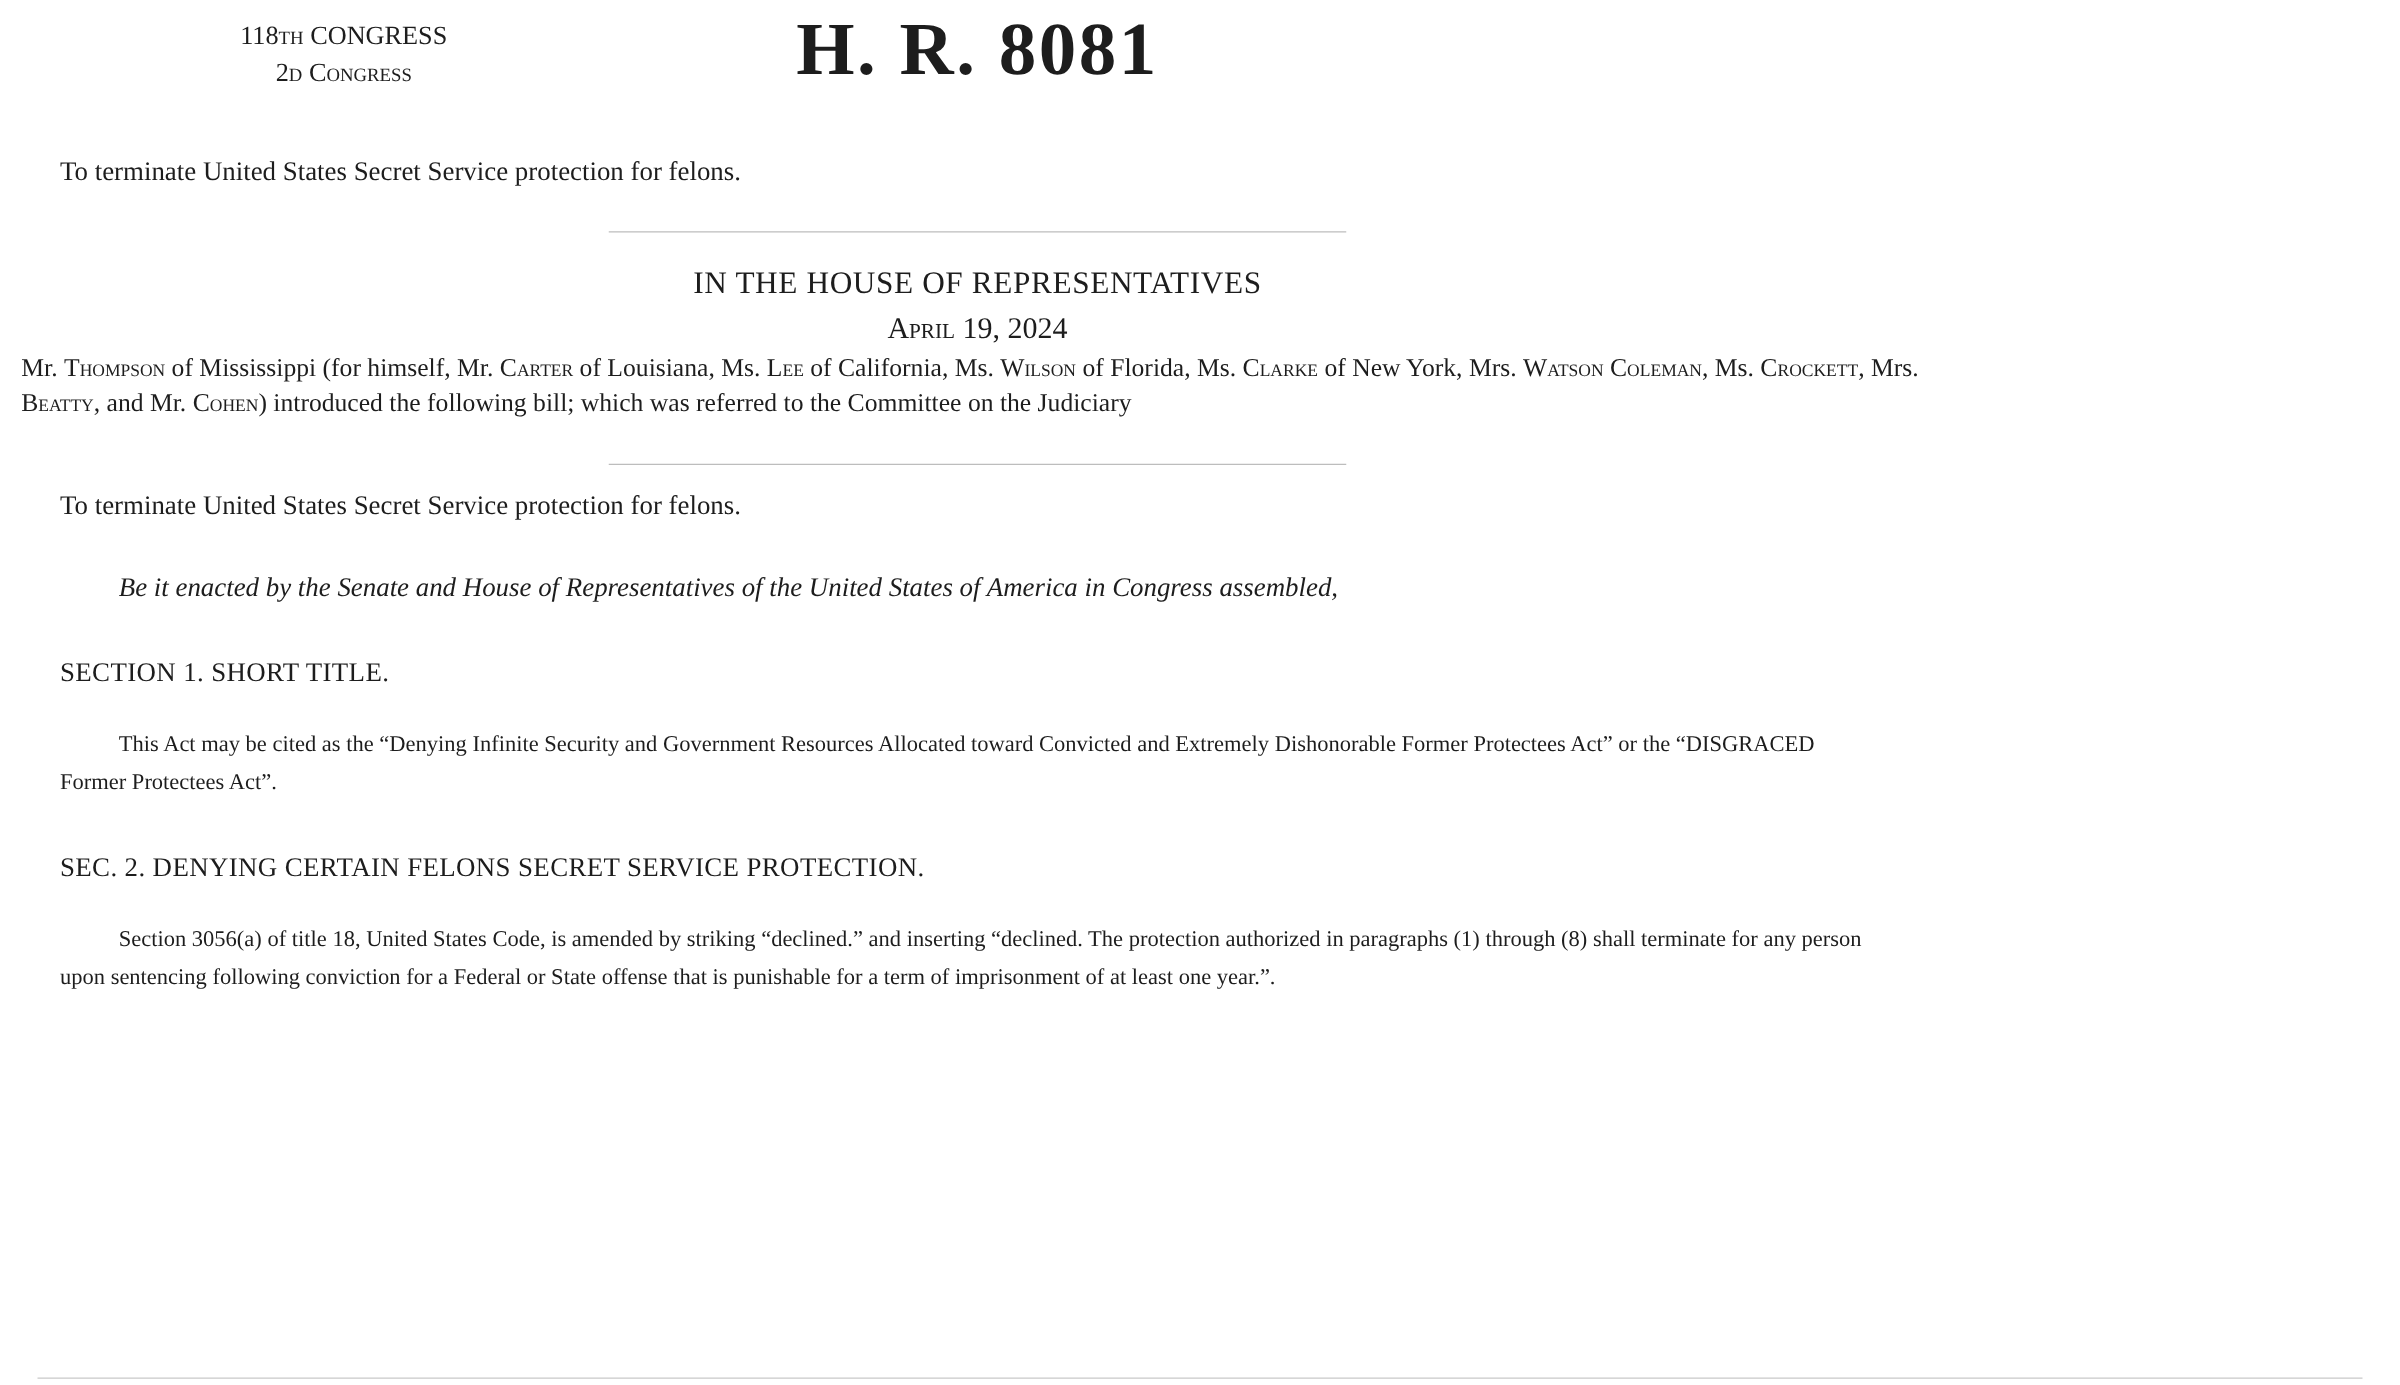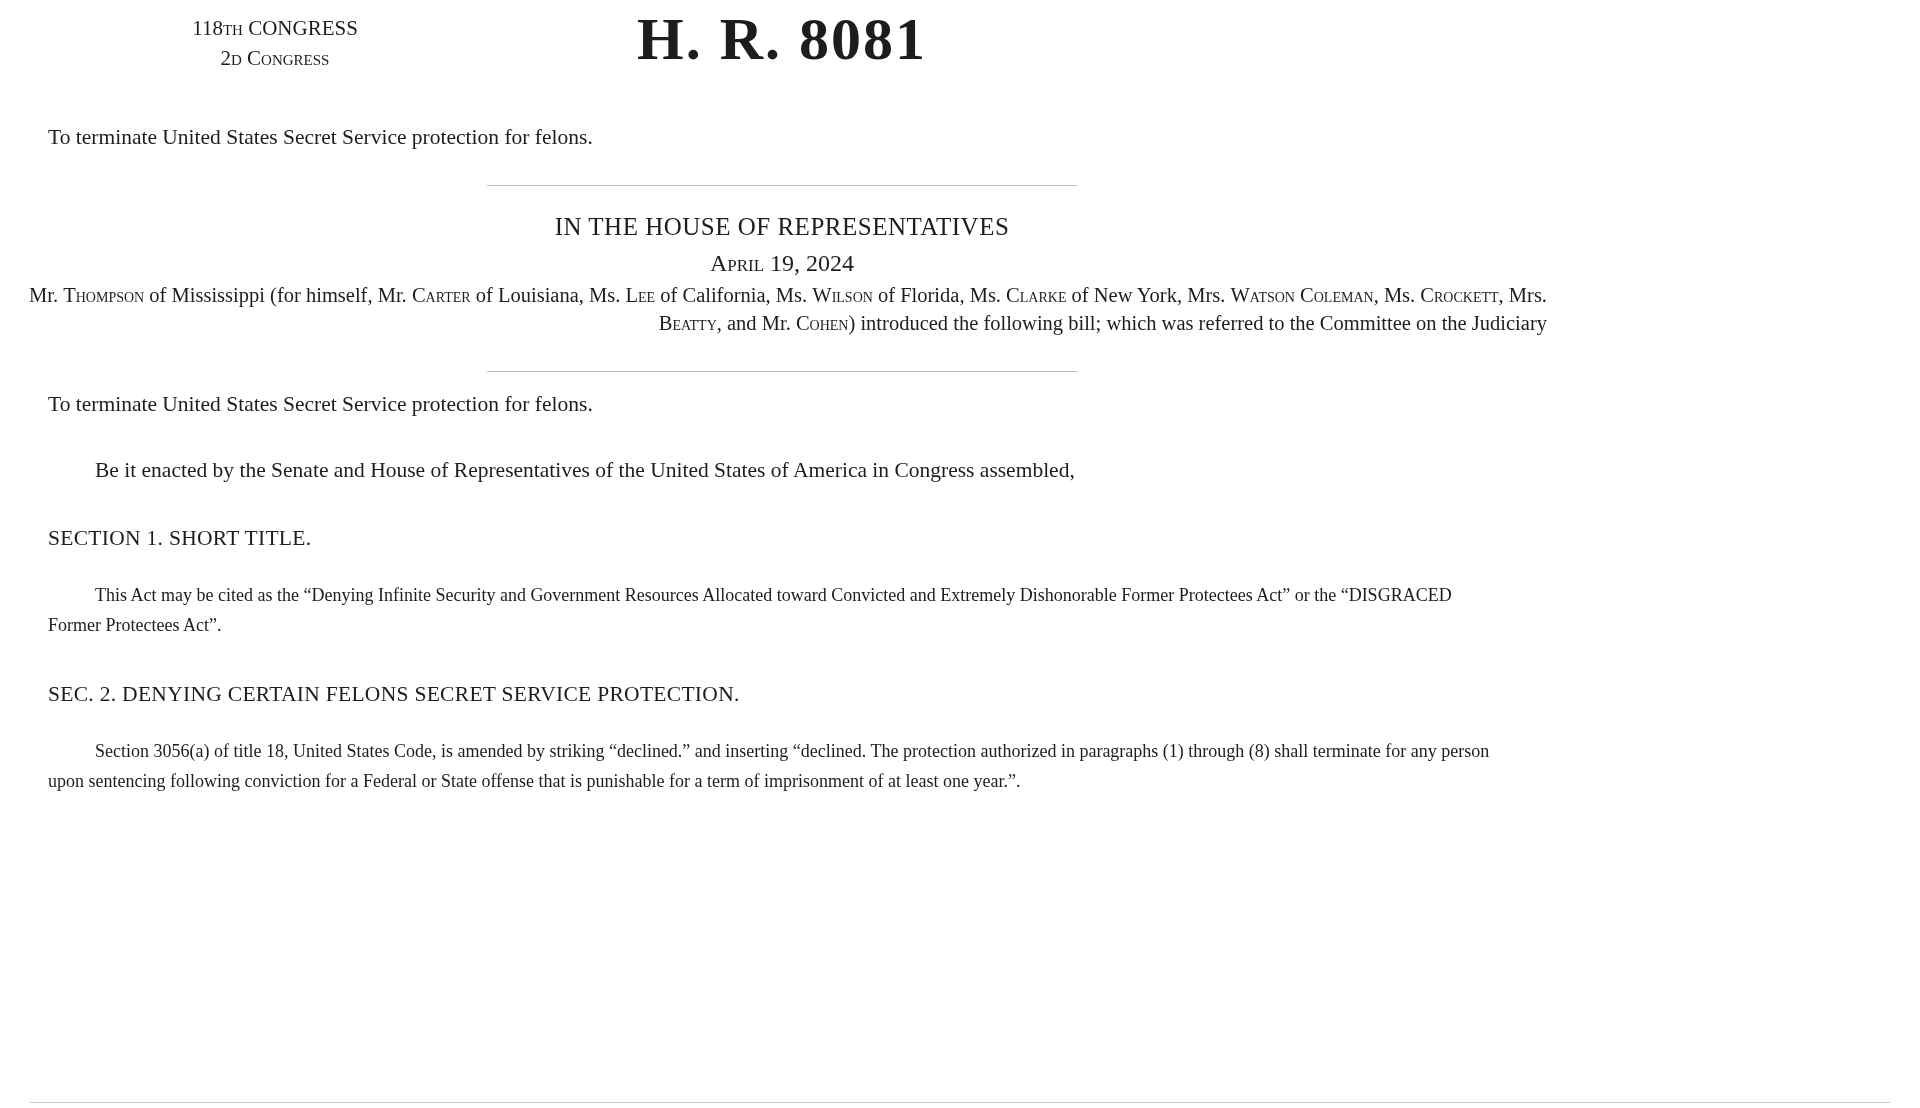--- a/index.html
+++ b/index.html
@@ -60,21 +60,21 @@
     letter-spacing: 0.5px;
   }
   .introduction-date {
     margin-top: 8px;
     text-align: center;
     font-size: 24px;
     line-height: 26px;
   }
   .sponsor-paragraph {
     margin: 6px -25px 0 -25px;
-    text-align: right;
+    text-align: left;
     font-size: 20.5px;
     line-height: 27.5px;
   }
 
   .bill-title {
     margin-top: 26px;
     text-align: center;
     font-size: 56px;
     line-height: 60px;
     font-weight: bold;
@@ -83,20 +83,21 @@
   .to-clause-2 {
     margin-top: 18px;
     margin-left: 6px;
     font-size: 21.5px;
     line-height: 28px;
   }
   .enacting-clause {
     margin-top: 38px;
     margin-left: 6px;
     width: 1450px;
+    font-style: italic;
     font-size: 21.5px;
     line-height: 28px;
     text-indent: 47px;
   }
 
   .section-heading {
     margin-top: 40px;
     margin-left: 6px;
     font-size: 21.5px;
     line-height: 28px;

